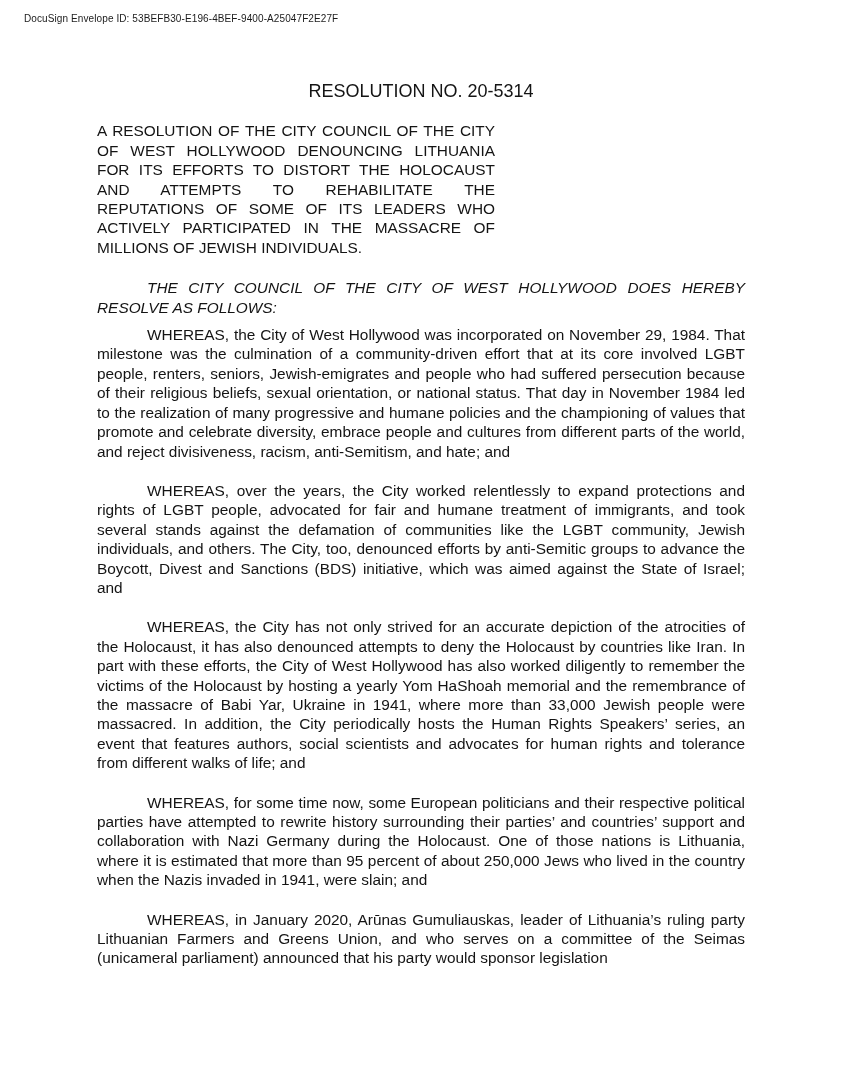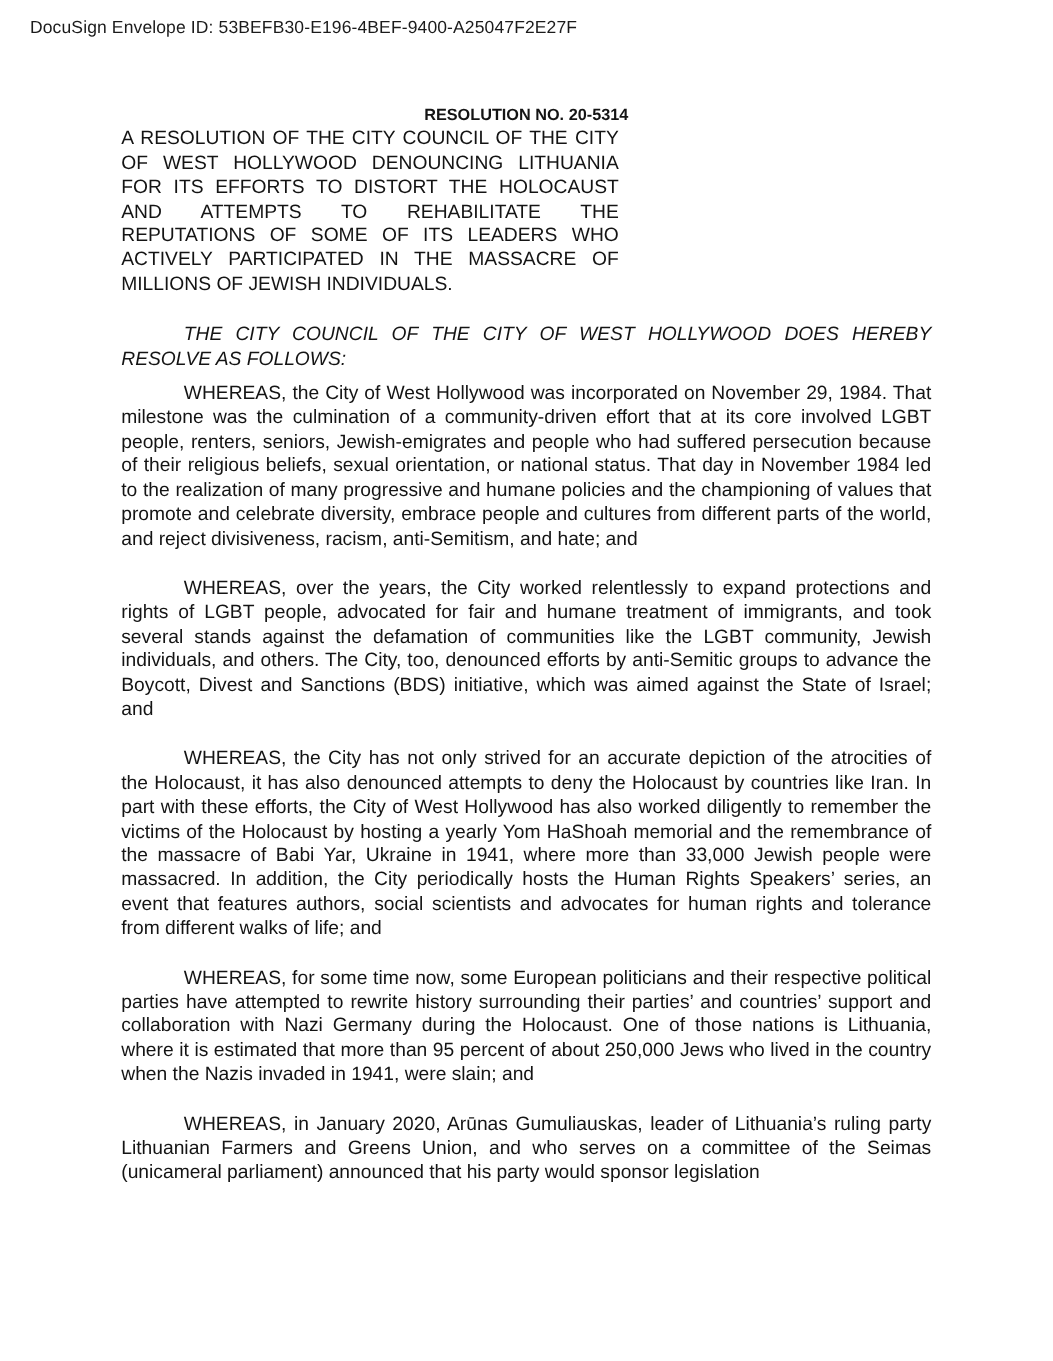--- a/index.html
+++ b/index.html
@@ -16,39 +16,40 @@
   }
   .page {
     position: absolute;
     inset: 0;
     background: #ffffff;
   }
   .docusign-id {
     position: absolute;
     left: 24px;
     top: 13px;
-    font-size: 14px;
+    font-size: 10px;
     letter-spacing: 0.1px;
     color: #1b1b1b;
     white-space: nowrap;
     text-align: right;
   }
   .doc-body {
     position: absolute;
     left: 97px;
     top: 82px;
     width: 648px;
     font-size: 15.4px;
     line-height: 19.4px;
     color: #141414;
   }
   .resolution-number {
     text-align: center;
-    font-weight: bold;
-    font-size: 13px;
+    font-weight: normal;
+    font-size: 18px;
+    margin-bottom: 20px;
   }
   .title-block {
     width: 398px;
     text-align: justify;
     margin-bottom: 21px;
   }
   .preamble {
     text-indent: 50px;
     text-align: justify;
     margin-bottom: 8px;

